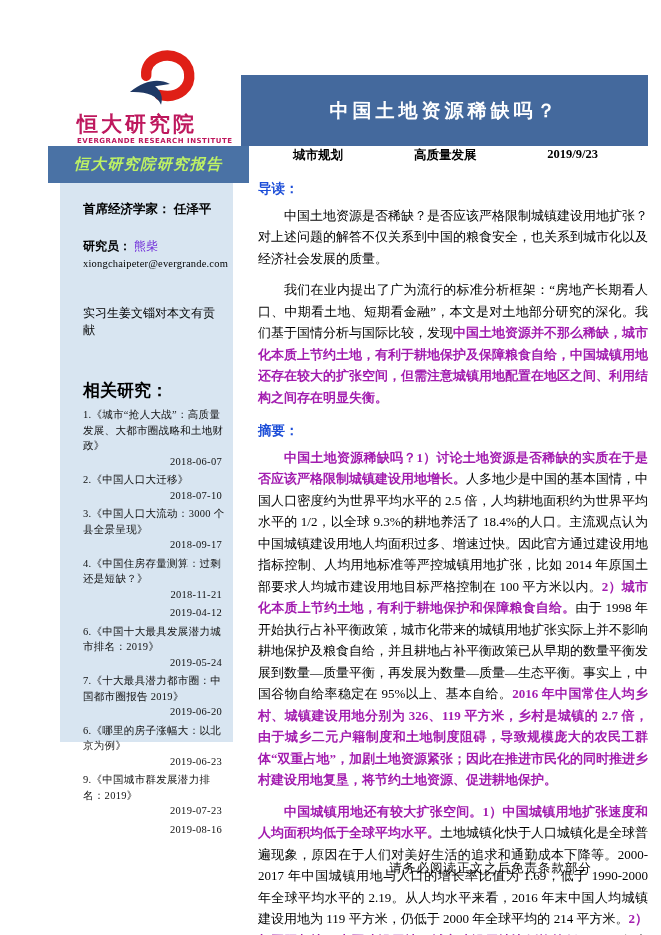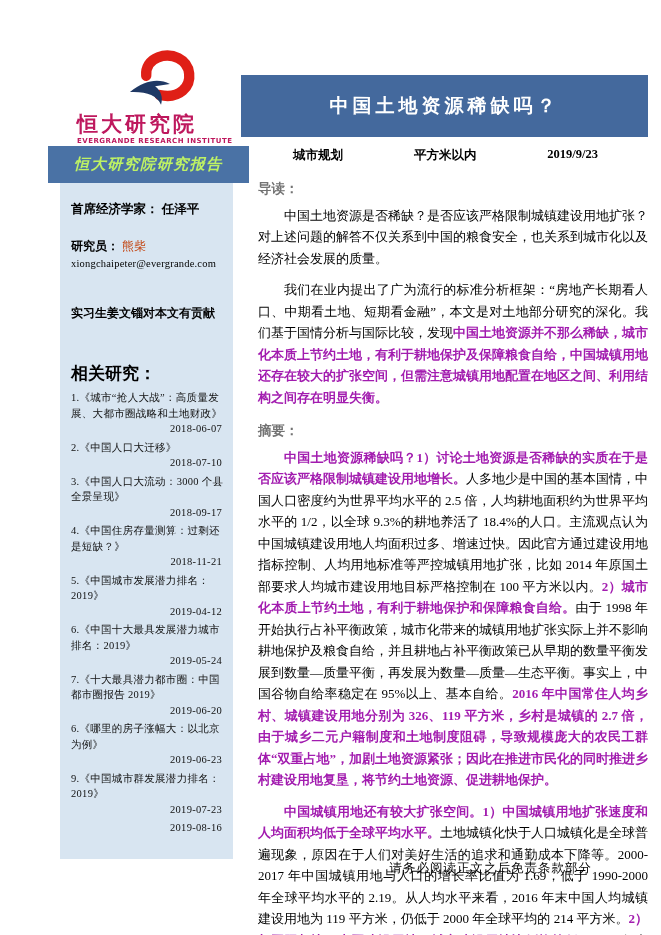--- a/index.html
+++ b/index.html
@@ -8,55 +8,55 @@
     font-family:"Liberation Serif","DejaVu Serif",serif;
     color:#000;overflow:hidden;
   }
   
   #logo-block{position:absolute;left:77px;top:46px;width:173px;color:#be185d;}
   #logo-mark{display:block;margin:0 auto 2px auto;}
   .logo-cn{font-size:21px;font-weight:bold;letter-spacing:3px;line-height:24px;font-family:"DejaVu Sans",sans-serif;}
   .logo-en{font-size:7px;font-weight:bold;letter-spacing:0.5px;line-height:10px;font-family:"DejaVu Sans",sans-serif;}
   
   #title-box{
-    position:absolute;left:241px;top:75px;right:13px;height:62px;background:#44699D;
+    position:absolute;left:241px;top:75px;right:13px;height:71px;background:#44699D;
     color:#fff;display:flex;align-items:center;justify-content:center;
     font-size:19px;font-weight:bold;letter-spacing:4px;
   }
   
   #meta-row{
     position:absolute;left:241px;top:147px;right:13px;height:20px;
     display:flex;justify-content:space-between;box-sizing:border-box;
     padding:0 50px 0 52px;font-weight:bold;font-size:12.5px;gap:34px;
   }
   
   #side-band{
     position:absolute;left:48px;top:146px;width:201px;height:37px;background:#4A72A5;
     color:#bef264;display:flex;align-items:center;justify-content:center;
     font-size:15px;font-weight:bold;font-style:italic;letter-spacing:1.5px;
   }
   #side-panel{
-    position:absolute;left:60px;top:183px;width:173px;height:676px;background:#D8E5F1;
-    box-sizing:border-box;padding:18px 8px 10px 11px;
+    position:absolute;left:60px;top:183px;width:173px;height:559px;background:#D8E5F1;
+    box-sizing:border-box;padding:18px 8px 10px 23px;
   }
   .chief{font-weight:bold;font-size:12.5px;margin-bottom:20px;}
   .researcher{font-size:12px;margin-bottom:3px;}
   .researcher .lbl{font-weight:bold;}
-  .researcher .val{color:#c2410c;}
+  .researcher .val{color:#6d28d9;}
   .email{font-size:10.5px;margin-bottom:36px;letter-spacing:0.2px;}
-  .contributor{font-weight:bold;font-size:12px;margin-bottom:40px;}
+  .contributor{font-weight:normal;font-size:12px;margin-bottom:40px;}
   .related-label{font-weight:bold;font-size:17px;margin-bottom:5px;}
   .rel-item{font-size:10.5px;line-height:15.5px;color:#111;letter-spacing:0.3px;}
   .rel-date{text-align:right;padding-right:3px;margin:0 0 3px 0;}
   
   #main-col{
     position:absolute;left:258px;top:178px;width:390px;
     font-size:13px;line-height:21.5px;text-align:justify;
   }
-  .section-label{font-weight:bold;color:#737373;font-size:13.5px;margin:0 0 5px 0;text-align:left;}
+  .section-label{font-weight:bold;color:#1d4ed8;font-size:13.5px;margin:0 0 5px 0;text-align:left;}
   .section-label.second{margin-top:12px;}
   .para{margin:0 0 10px 0;text-indent:2em;}
   .para b{color:#a21caf;}
   
   #footer-note{
     position:absolute;right:69px;top:860px;font-weight:normal;font-size:12.5px;letter-spacing:1px;
   }
 </style>
 </head>
 <body>
@@ -69,21 +69,21 @@
   <div class="logo-cn">恒大研究院</div>
   <div class="logo-en">EVERGRANDE RESEARCH INSTITUTE</div>
 </div>
 
 <div id="title-box">
   <span>中国土地资源稀缺吗？</span>
 </div>
 
 <div id="meta-row">
   <span>城市规划</span>
-  <span>平方米以内</span>
+  <span>高质量发展</span>
   <span>2019/9/23</span>
 </div>
 
 <div id="side-band">
   <span>恒大研究院研究报告</span>
 </div>
 
 <div id="side-panel">
   <div class="chief">
     <span>首席经济学家：</span>
@@ -98,21 +98,20 @@
   <div class="related-label">相关研究：</div>
   <div id="related-list">
       <div class="rel-item">1.《城市“抢人大战”：高质量发展、大都市圈战略和土地财政》</div>
       <div class="rel-item rel-date">2018-06-07</div>
       <div class="rel-item">2.《中国人口大迁移》</div>
       <div class="rel-item rel-date">2018-07-10</div>
       <div class="rel-item">3.《中国人口大流动：3000 个县全景呈现》</div>
       <div class="rel-item rel-date">2018-09-17</div>
       <div class="rel-item">4.《中国住房存量测算：过剩还是短缺？》</div>
       <div class="rel-item rel-date">2018-11-21</div>
-      <div class="rel-item">5.《中国城市发展潜力排名：2019》</div>
       <div class="rel-item rel-date">2019-04-12</div>
       <div class="rel-item">6.《中国十大最具发展潜力城市排名：2019》</div>
       <div class="rel-item rel-date">2019-05-24</div>
       <div class="rel-item">7.《十大最具潜力都市圈：中国都市圈报告 2019》</div>
       <div class="rel-item rel-date">2019-06-20</div>
       <div class="rel-item">6.《哪里的房子涨幅大：以北京为例》</div>
       <div class="rel-item rel-date">2019-06-23</div>
       <div class="rel-item">9.《中国城市群发展潜力排名：2019》</div>
       <div class="rel-item rel-date">2019-07-23</div>
       <div class="rel-item rel-date">2019-08-16</div>

